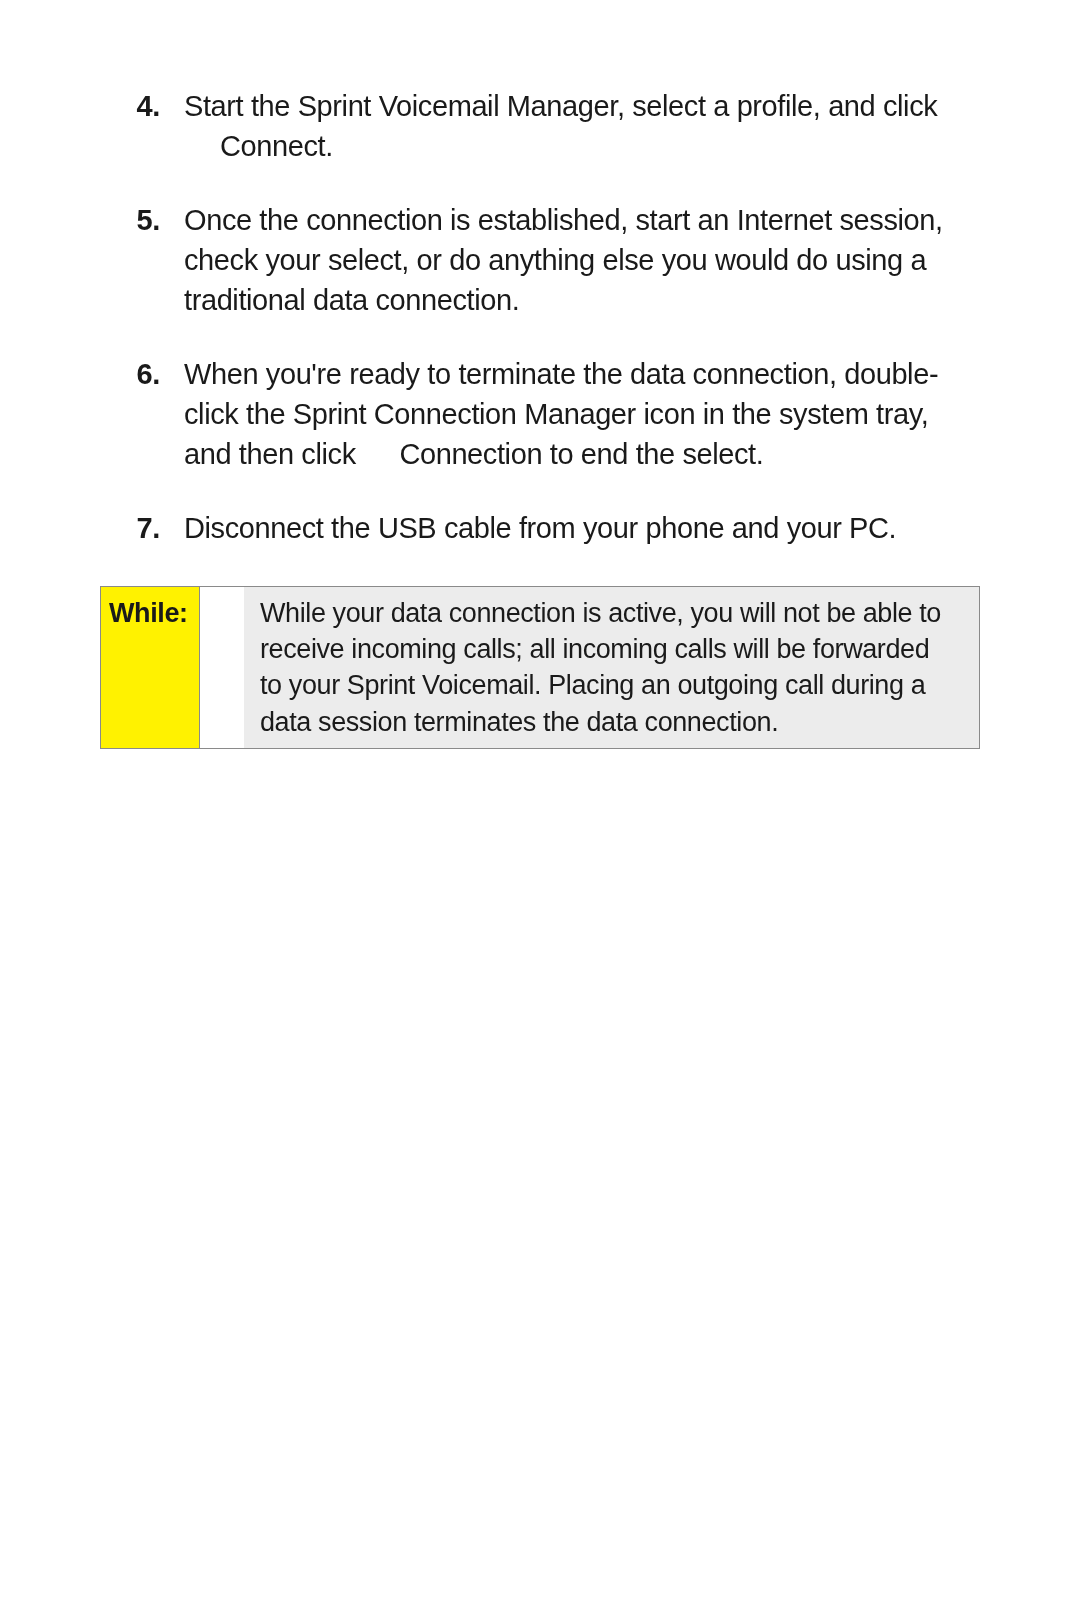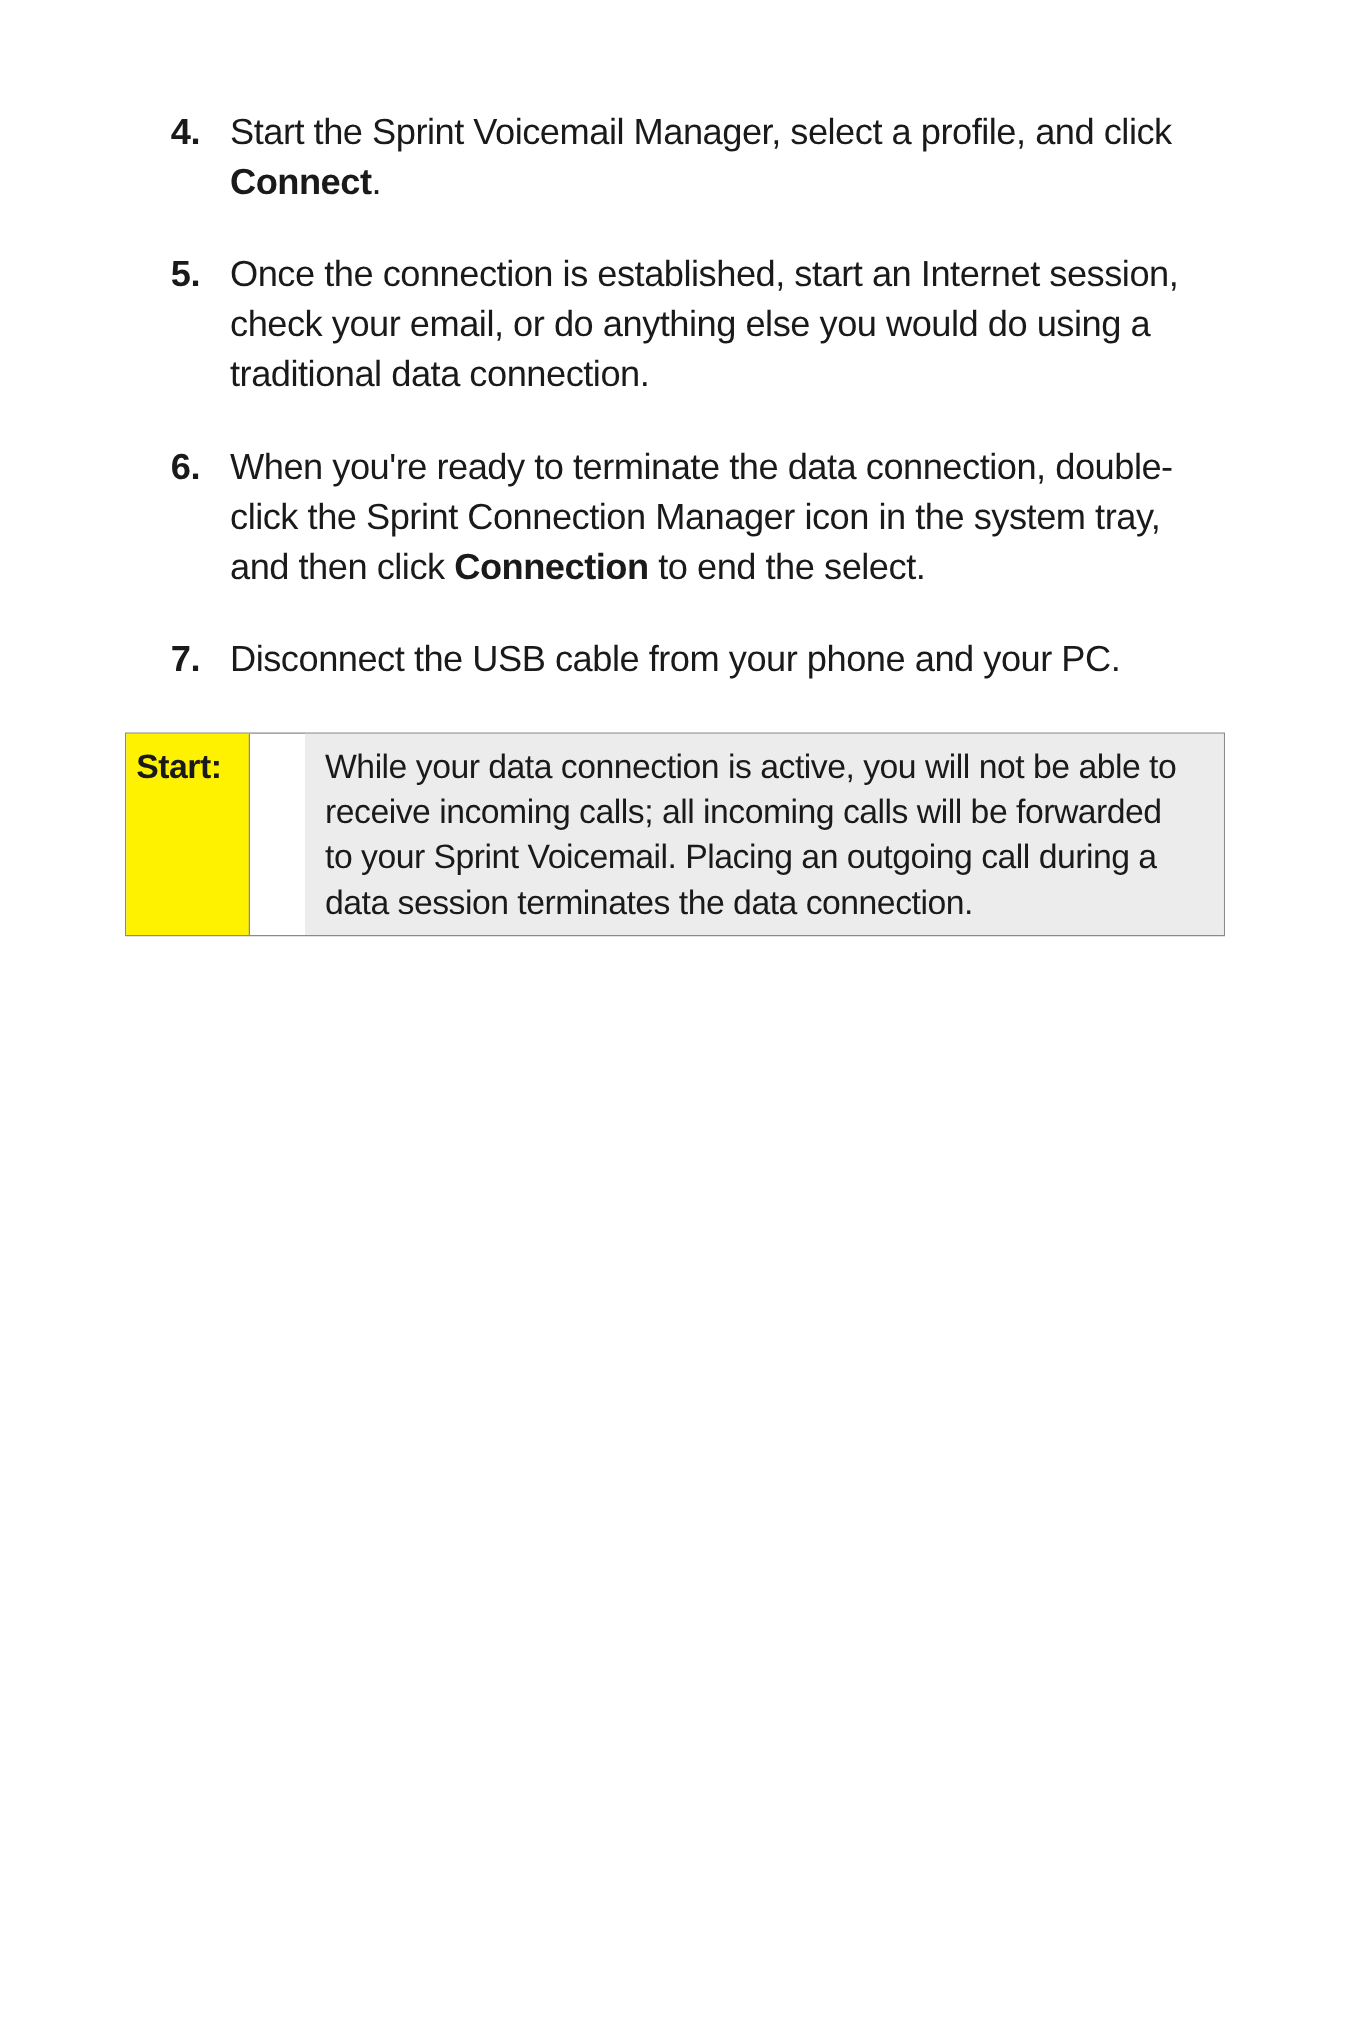--- a/index.html
+++ b/index.html
@@ -32,21 +32,22 @@
     flex: 0 0 60px;
     text-align: right;
     font-weight: 700;
     padding-right: 24px;
     box-sizing: content-box;
   }
   .list-text {
     flex: 1;
   }
   .list-text b {
-    font-weight: 700;
+    font-weight: 400;
+    margin-left: 36px;
   }
   .note-box {
     display: flex;
     border: 1px solid #8a8a8a;
     margin-top: 38px;
     font-size: 27px;
     line-height: 1.34;
     letter-spacing: -0.4px;
   }
   .note-label-cell {
@@ -84,34 +85,34 @@
 
   <div class="list-item">
     <div class="list-number">4.</div>
     <div class="list-text">
       <span>Start the Sprint Voicemail Manager, select a profile, and click </span><b>Connect</b><span>.</span>
     </div>
   </div>
 
   <div class="list-item">
     <div class="list-number">5.</div>
-    <div class="list-text">Once the connection is established, start an Internet session, check your email, or do anything else you would do using a traditional data connection.</div>
+    <div class="list-text">Once the connection is established, start an Internet session, check your select, or do anything else you would do using a traditional data connection.</div>
   </div>
 
   <div class="list-item">
     <div class="list-number">6.</div>
     <div class="list-text">
       <span>When you're ready to terminate the data connection, double-click the Sprint Connection Manager icon in the system tray, and then click </span><b>Connection</b><span> to end the select.</span>
     </div>
   </div>
 
   <div class="list-item">
     <div class="list-number">7.</div>
     <div class="list-text">Disconnect the USB cable from your phone and your PC.</div>
   </div>
 
   <div class="note-box">
-    <div class="note-label-cell">Start:</div>
+    <div class="note-label-cell">While:</div>
     <div class="note-body-cell">While your data connection is active, you will not be able to receive incoming calls; all incoming calls will be forwarded to your Sprint Voicemail. Placing an outgoing call during a data session terminates the data connection.</div>
   </div>
 
 
 </div>
 
 </body></html>

